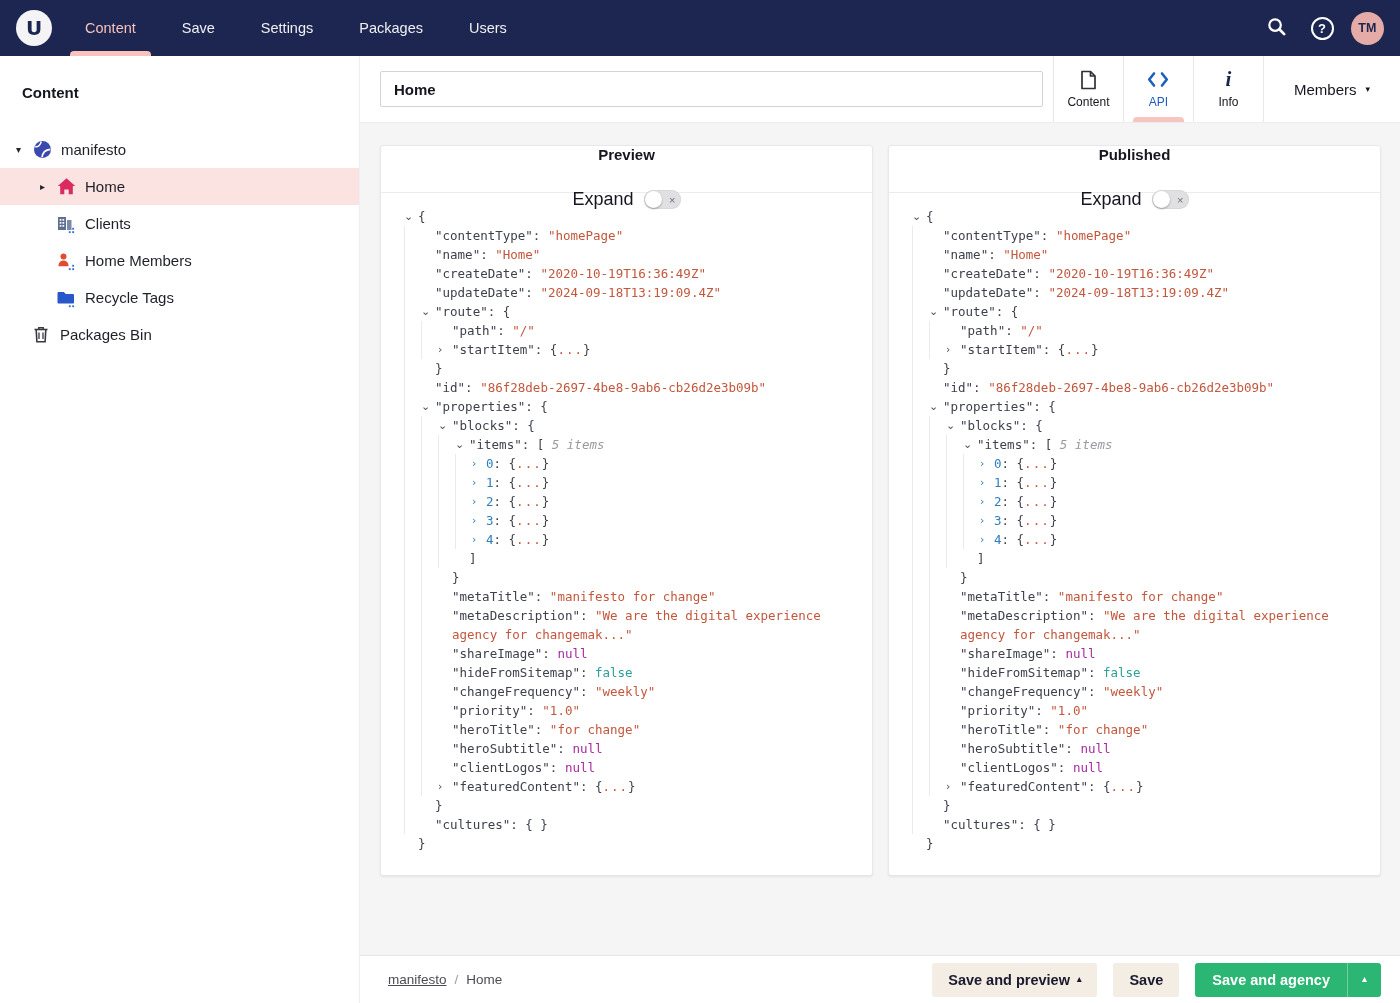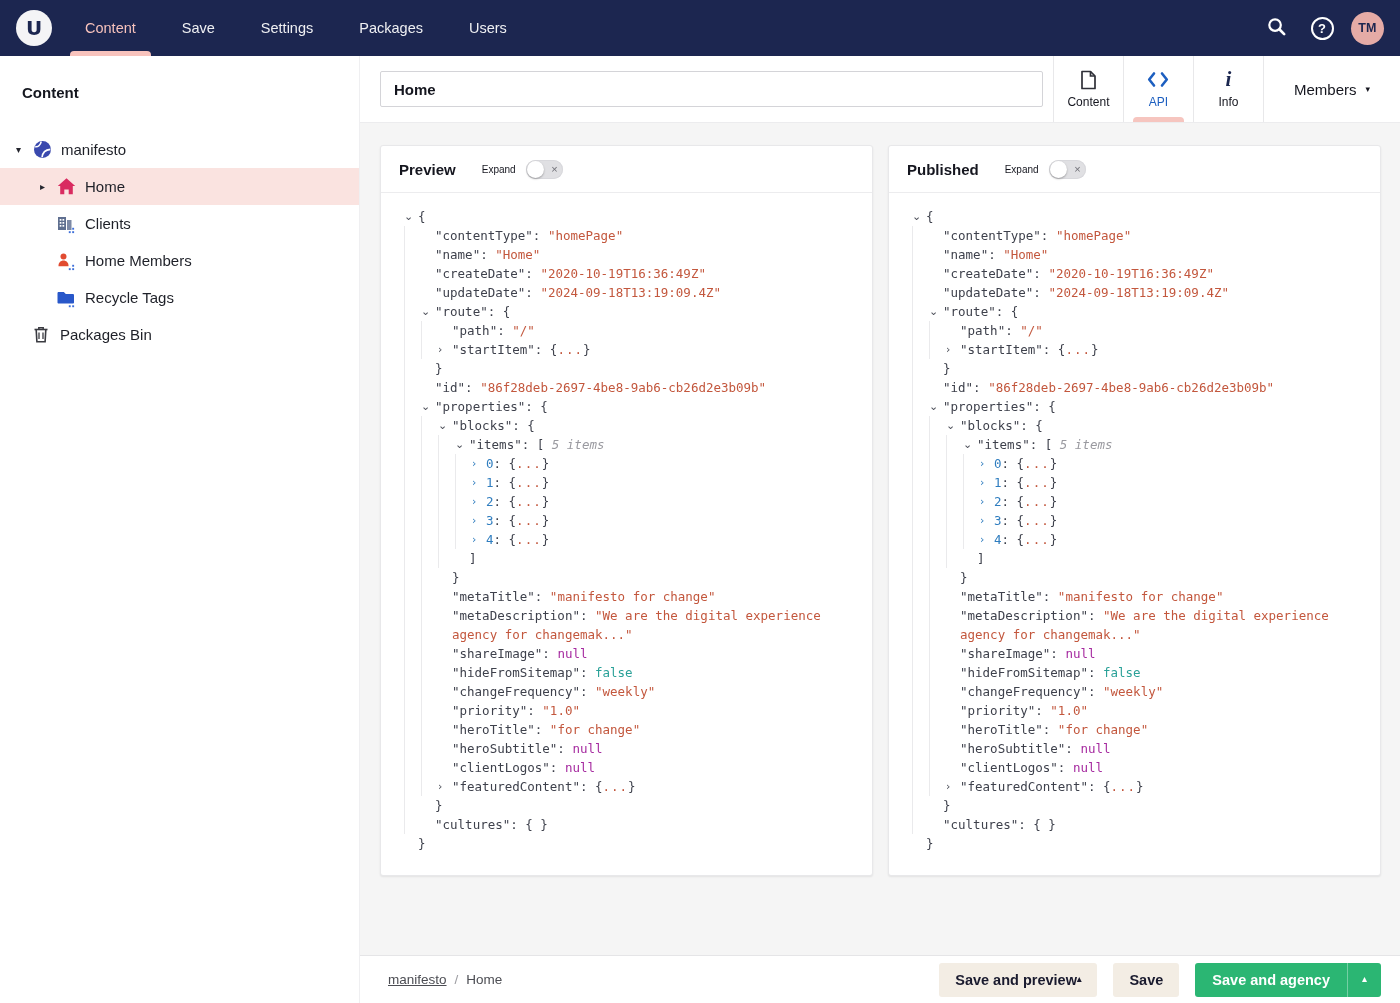--- a/index.html
+++ b/index.html
@@ -59,24 +59,24 @@
   .info-glyph { font-family:"Liberation Serif", serif; font-style:italic; font-weight:700;
                 font-size:21px; color:#1b264f; line-height:1; }
   .actions { border-left:1px solid #e8e8ea; display:flex; align-items:center;
              padding:0 30px; font-size:15px; color:#15161f; gap:9px; cursor:pointer; }
   .caret-down-sm { font-size:9px; color:#15161f; }
   
   .workspace { flex:1; display:flex; gap:15px; padding:22px 19px 0 20px; align-items:flex-start; min-height:0; }
   .card { width:493px; background:#fff; border:1px solid #e8e8ea; border-radius:3px;
           box-shadow:0 1px 2px rgba(0,0,0,.08); }
   .card-head { height:47px; border-bottom:1px solid #ececee; display:flex; align-items:center;
-               padding:0 18px; gap:26px; }
+               padding:0 18px; gap:26px;flex-direction:column; }
   .card-title { font-size:15px; font-weight:700; color:#15161f; }
   .expand-wrap { display:flex; align-items:center; gap:10px; }
-  .expand-label { font-size:10px; color:#15161f; }
+  .expand-label { font-size:18px; color:#15161f; }
   .toggle { width:37px; height:19px; border-radius:10px; background:#e0e0e3; position:relative;
             cursor:pointer; box-shadow:inset 0 0 0 1px #d8d8dc; flex:none; }
   .toggle .knob { position:absolute; left:1px; top:1px; width:17px; height:17px; border-radius:50%;
             background:#fff; box-shadow:0 1px 2px rgba(0,0,0,.3); }
   .toggle .x { position:absolute; right:5px; top:50%; transform:translateY(-50%);
             font-size:11px; color:#707077; line-height:1; }
   
   .json-view { padding:14px 14px 22px; font-family:"DejaVu Sans Mono", monospace;
                font-size:12.5px; line-height:19px; color:#3e414c; }
   .json-line { display:flex; align-items:flex-start; padding-left:9px; }
@@ -92,21 +92,21 @@
   .tk-m { color:#9a9aa0; font-style:italic;text-align:center; }
   
   .footbar { flex:none; height:48px; background:#fff; border-top:1px solid #e5e5e7;
              display:flex; align-items:center; padding:0 19px 0 28px; }
   .breadcrumb { font-size:13.5px; color:#4c4d53; display:flex; gap:8px; align-items:center; }
   .crumb-link { text-decoration:underline; cursor:pointer; color:#4c4d53; }
   .crumb-sep { color:#9b9ba0; }
   .footer-buttons { margin-left:auto; display:flex; align-items:center; gap:16px; }
   .btn { height:34px; border-radius:3px; display:flex; align-items:center; font-size:14.5px;
          font-weight:600; cursor:pointer; color:#191a2e; }
-  .btn-cream { background:#f3ede4; padding:0 16px; gap:0; }
+  .btn-cream { background:#f3ede4; padding:0 16px; gap:7px; }
   .caret-up-sm { font-size:9px; line-height:1; }
   .btn-green { background:#2bb673; color:#fff; padding:0; overflow:hidden; }
   .btn-green .label-part { padding:0 17px; height:100%; display:flex; align-items:center; }
   .btn-green .caret-part { width:34px; height:100%; display:flex; align-items:center;
          justify-content:center; border-left:1px solid rgba(255,255,255,.35); }
 </style>
 </head>
 <body>
 
 <header class="topnav">

